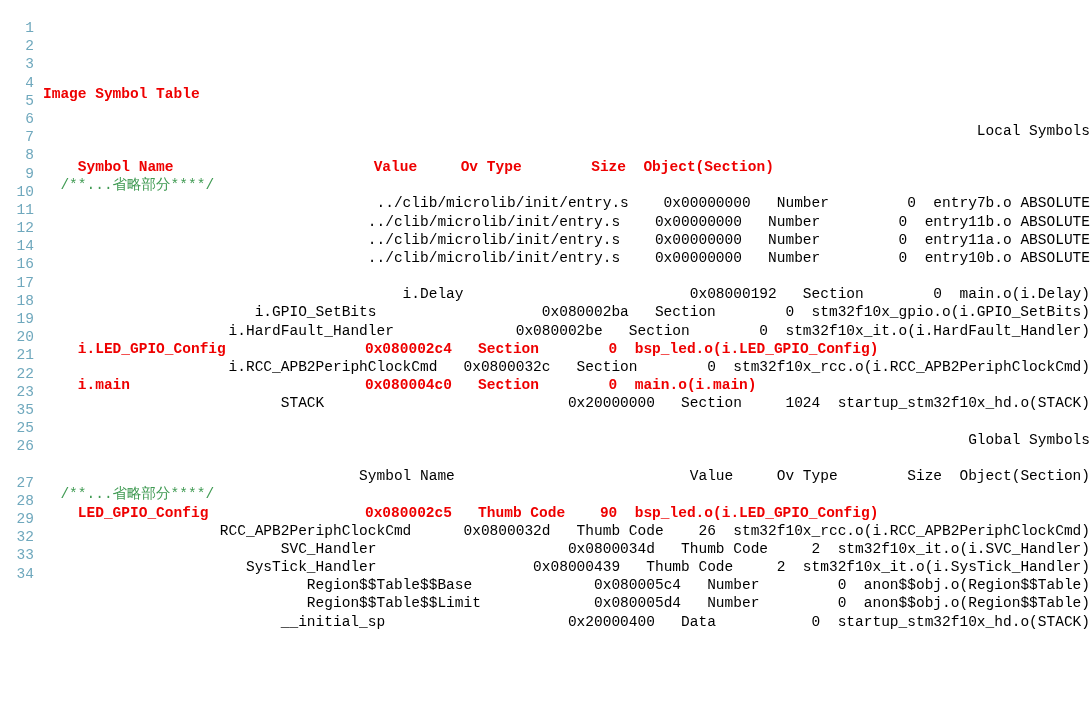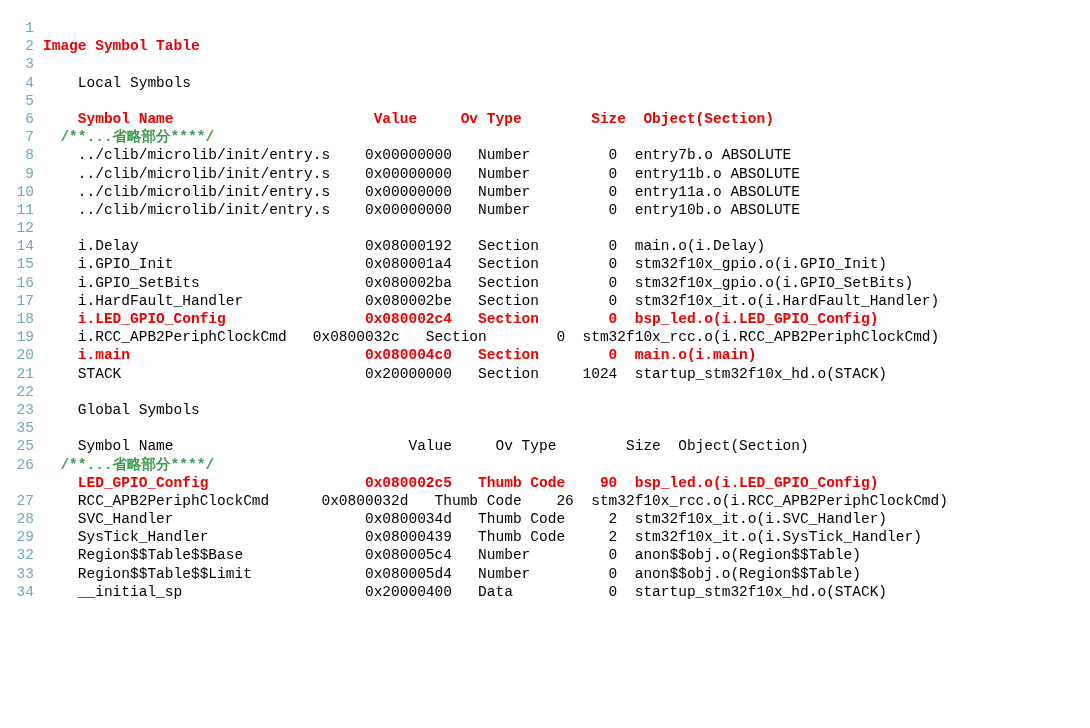--- a/index.html
+++ b/index.html
@@ -43,25 +43,26 @@
     user-select: none;
     box-sizing: content-box;
   }
 
   .ltext {
     flex: 1 1 auto;
     font-size: 14.5px;
     letter-spacing: 0px;
     white-space: pre;
     font-family: "Liberation Mono", "DejaVu Sans Mono", monospace;
+    margin-top: 48px;
   }
 
-  .t-plain   { color: #000000; font-weight: normal; }
+  .t-plain   { color: #000000; font-weight: normal; text-align: right; }
   .t-red     { color: #ee0000; font-weight: bold; }
-  .t-green   { color: #3f9a52; font-weight: bold; }
+  .t-green   { color: #3f9a52; font-weight: normal; }
 
   #top-pad { height: 19px; }
 </style>
 </head>
 <body>
 
 <div id="code-viewer">
   <div id="top-pad"></div>
   <div id="lines-container">
       <div class="code-line"><span class="ln">1</span><span class="ltext t-plain"></span></div>
@@ -70,21 +71,20 @@
       <div class="code-line"><span class="ln">4</span><span class="ltext t-plain">    Local Symbols</span></div>
       <div class="code-line"><span class="ln">5</span><span class="ltext t-plain"></span></div>
       <div class="code-line"><span class="ln">6</span><span class="ltext t-red">    Symbol Name                       Value     Ov Type        Size  Object(Section)</span></div>
       <div class="code-line"><span class="ln">7</span><span class="ltext t-green">  /**...省略部分****/</span></div>
       <div class="code-line"><span class="ln">8</span><span class="ltext t-plain">    ../clib/microlib/init/entry.s    0x00000000   Number         0  entry7b.o ABSOLUTE</span></div>
       <div class="code-line"><span class="ln">9</span><span class="ltext t-plain">    ../clib/microlib/init/entry.s    0x00000000   Number         0  entry11b.o ABSOLUTE</span></div>
       <div class="code-line"><span class="ln">10</span><span class="ltext t-plain">    ../clib/microlib/init/entry.s    0x00000000   Number         0  entry11a.o ABSOLUTE</span></div>
       <div class="code-line"><span class="ln">11</span><span class="ltext t-plain">    ../clib/microlib/init/entry.s    0x00000000   Number         0  entry10b.o ABSOLUTE</span></div>
       <div class="code-line"><span class="ln">12</span><span class="ltext t-plain"></span></div>
       <div class="code-line"><span class="ln">14</span><span class="ltext t-plain">    i.Delay                          0x08000192   Section        0  main.o(i.Delay)</span></div>
-      <div class="code-line"><span class="ln">15</span><span class="ltext t-plain">    i.GPIO_Init                      0x080001a4   Section        0  stm32f10x_gpio.o(i.GPIO_Init)</span></div>
       <div class="code-line"><span class="ln">16</span><span class="ltext t-plain">    i.GPIO_SetBits                   0x080002ba   Section        0  stm32f10x_gpio.o(i.GPIO_SetBits)</span></div>
       <div class="code-line"><span class="ln">17</span><span class="ltext t-plain">    i.HardFault_Handler              0x080002be   Section        0  stm32f10x_it.o(i.HardFault_Handler)</span></div>
       <div class="code-line"><span class="ln">18</span><span class="ltext t-red">    i.LED_GPIO_Config                0x080002c4   Section        0  bsp_led.o(i.LED_GPIO_Config)</span></div>
       <div class="code-line"><span class="ln">19</span><span class="ltext t-plain">    i.RCC_APB2PeriphClockCmd   0x0800032c   Section        0  stm32f10x_rcc.o(i.RCC_APB2PeriphClockCmd)</span></div>
       <div class="code-line"><span class="ln">20</span><span class="ltext t-red">    i.main                           0x080004c0   Section        0  main.o(i.main)</span></div>
       <div class="code-line"><span class="ln">21</span><span class="ltext t-plain">    STACK                            0x20000000   Section     1024  startup_stm32f10x_hd.o(STACK)</span></div>
       <div class="code-line"><span class="ln">22</span><span class="ltext t-plain"></span></div>
       <div class="code-line"><span class="ln">23</span><span class="ltext t-plain">    Global Symbols</span></div>
       <div class="code-line"><span class="ln">35</span><span class="ltext t-plain"></span></div>
       <div class="code-line"><span class="ln">25</span><span class="ltext t-plain">    Symbol Name                           Value     Ov Type        Size  Object(Section)</span></div>

